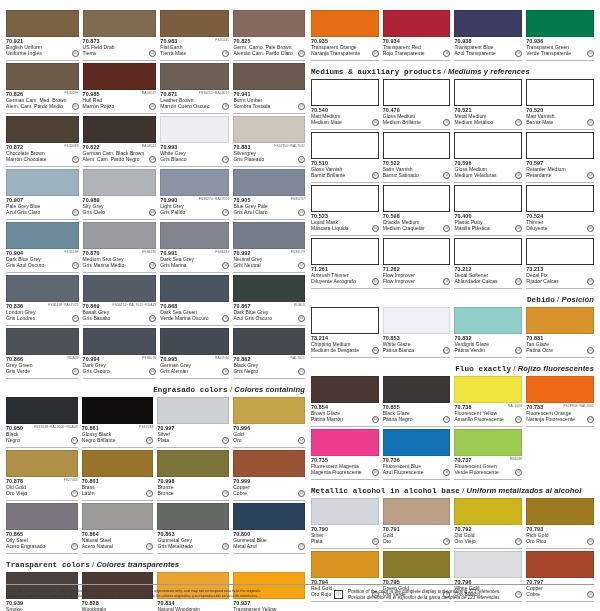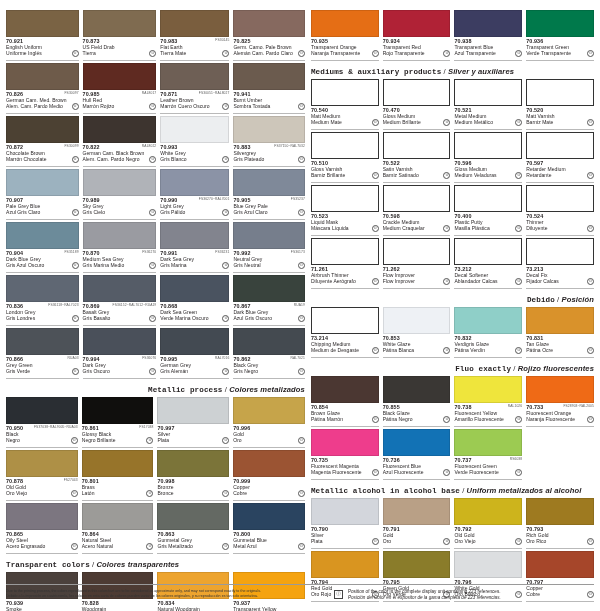--- a/index.html
+++ b/index.html
@@ -448,21 +448,21 @@
             <div class="en">Black Grey</div>
             <div class="es">Gris Negro</div>
             <div class="ref">RAL7021</div>
             <div class="posmark">
               <span>⊙</span>
             </div>
           </div>
         </div>
       </div>
     <div class="section-head right-al">
-      <span class="en-h">Metallic process</span><span> / </span><span class="es-h">Colores metalizados</span>
+      <span class="en-h">Engrasado colors</span><span> / </span><span class="es-h">Colores containing</span>
     </div>
     <div class="grid">
         <div class="cell">
           <div class="swatch" style="background: rgb(42, 46, 51);"></div>
           <div class="info">
             <div class="code">70.950</div>
             <div class="en">Black</div>
             <div class="es">Negro</div>
             <div class="ref">FS37038~RAL9005~RUA03</div>
             <div class="posmark">
@@ -670,21 +670,21 @@
             <div class="code">70.936</div>
             <div class="en">Transparent Green</div>
             <div class="es">Verde Transparente</div>
             <div class="posmark">
               <span>⊙</span>
             </div>
           </div>
         </div>
       </div>
     <div class="section-head">
-      <span class="en-h">Mediums &amp; auxiliary products</span><span> / </span><span class="es-h">Silver y auxiliares</span>
+      <span class="en-h">Mediums &amp; auxiliary products</span><span> / </span><span class="es-h">Mediums y references</span>
     </div>
     <div class="grid">
         <div class="cell">
           <div class="swatch empty"></div>
           <div class="info">
             <div class="code">70.540</div>
             <div class="en">Matt Medium</div>
             <div class="es">Medium Mate</div>
             <div class="posmark">
               <span>⊙</span>

